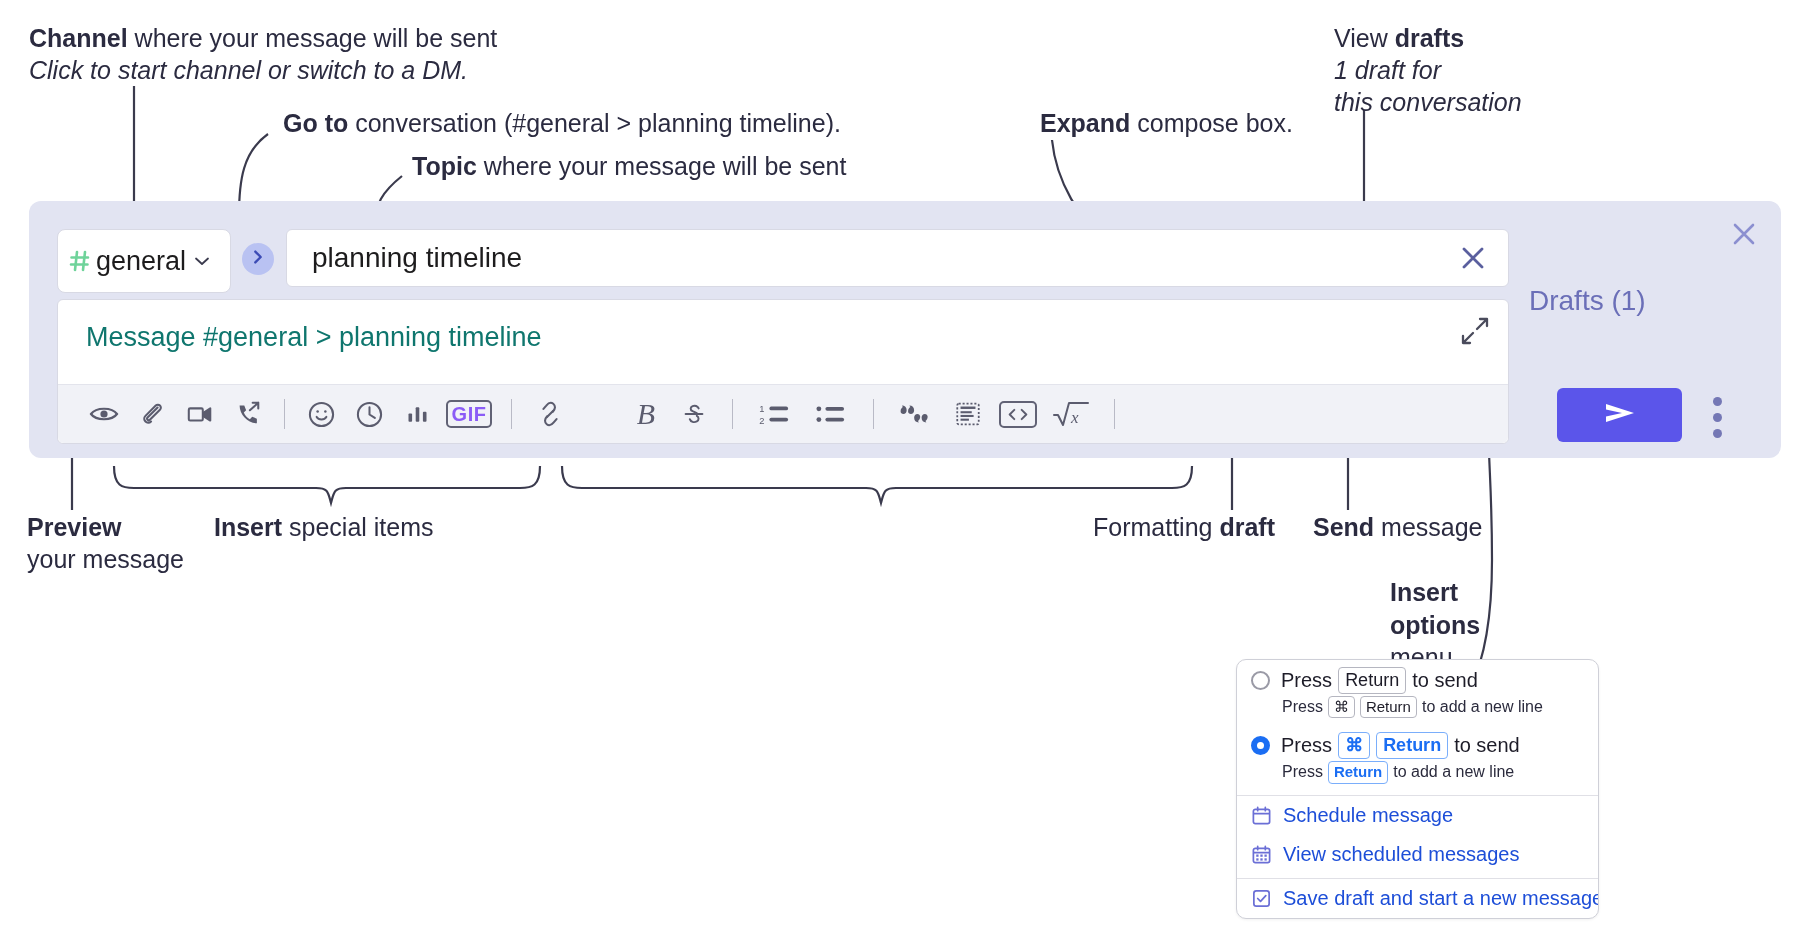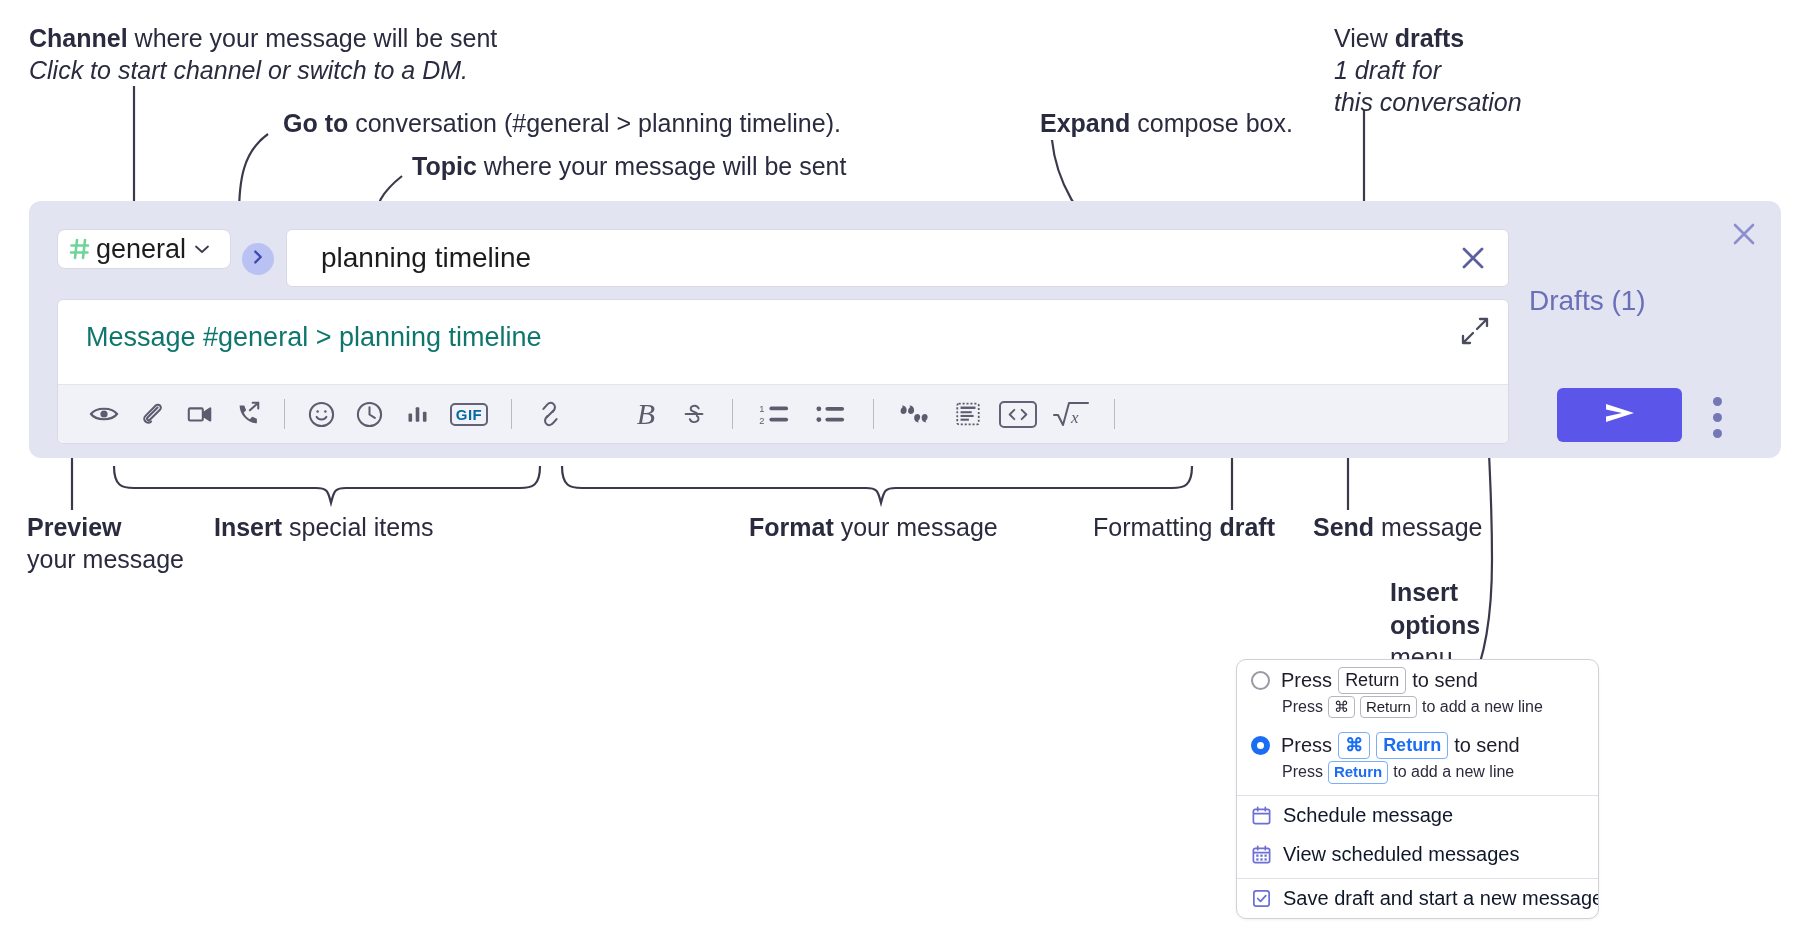--- a/index.html
+++ b/index.html
@@ -37,21 +37,21 @@
     background:#e2e4f2;
     border-radius:12px;
     box-sizing:border-box;
   }
   .compose-left{
     position:absolute;left:14px;top:14px;width:1480px;height:229px;
   }
   
   .channel-chip{
     position:absolute;left:14px;top:14px;
-    width:174px;height:40px;
+    width:174px;height:64px;
     background:#ffffff;
     border:1px solid #d8d9e4;
     border-radius:8px;
     display:flex;align-items:center;
     box-sizing:border-box;
     padding:0 10px;
   }
   .hash-icon{width:24px;height:24px;flex:0 0 auto;margin-right:4px;}
   .channel-name{
     font-size:27px;color:#1d1c1d;
@@ -69,23 +69,22 @@
   }
 
   
   .topic-field{
     position:absolute;left:243px;top:14px;
     width:1223px;height:58px;
     background:#fff;border:1px solid #d8d9e4;border-radius:6px;
     box-sizing:border-box;display:flex;align-items:center;
   }
   .topic-value{
-    font-size:28px;color:#1d1c1d;padding-left:17px;flex:1 1 auto;
-    font-family:"Liberation Sans", sans-serif;
-    margin-left:17px;
+    font-size:28px;color:#1d1c1d;padding-left:25px;flex:1 1 auto;
+    font-family:"Liberation Sans", sans-serif;
   }
   .topic-clear{width:34px;height:34px;margin-right:18px;flex:0 0 auto;}
 
   
   .msg-box{
     position:absolute;left:14px;top:84px;
     width:1452px;height:145px;
     background:#fff;
     border:1px solid #d8d9e4;
     border-radius:6px;
@@ -113,23 +112,23 @@
     display:flex;align-items:center;justify-content:center;
     flex:0 0 auto;
     color:#616275;
   }
   .tb-sep{
     width:1px;height:30px;background:#b9bac6;flex:0 0 auto;
     margin:0 12px;
   }
   .gif-box{
     border:2px solid #616275;border-radius:5px;
-    font-size:15px;font-weight:bold;letter-spacing:0.5px;
+    font-size:20px;font-weight:bold;letter-spacing:0.5px;
     padding:2px 4px;font-family:"Liberation Sans", sans-serif;
-    color:#0369a1;line-height:1;
+    color:#8b5cf6;line-height:1;
   }
   .code-box{
     border:2px solid #616275;border-radius:5px;
     padding:3px 5px;display:flex;align-items:center;justify-content:center;
   }
   .bold-g{font-size:30px;font-family:"Liberation Serif", serif;color:#5b5c6e;}
   .ital-g{font-size:30px;font-family:"Liberation Serif", serif;font-style:italic;color:#5b5c6e;}
   .help-g{font-size:30px;color:#5b5c6e;font-family:"Liberation Sans", sans-serif;}
 
   
@@ -179,21 +178,21 @@
   .key{
     border:1px solid #b5b6c0;border-radius:4px;
     padding:1px 6px;font-size:18px;color:#1d1c28;background:#fff;line-height:1.25;
     font-family:"Liberation Sans", sans-serif;display:inline-block;
   }
   .opt-sub .key{font-size:15px;padding:1px 5px;}
   .key.blue{border-color:#7aaefb;color:#1b6ef3;font-weight:bold;}
   .opt-divider{height:1px;background:#e0e0e6;margin:4px 0 0 0;}
   .menu-item{
     display:flex;align-items:center;gap:11px;
-    padding:8px 14px;font-size:20px;color:#0f172a;white-space:nowrap;
+    padding:8px 14px;font-size:20px;color:#1d4ed8;white-space:nowrap;
     font-family:"Liberation Sans", sans-serif;
   }
   .menu-ic{width:21px;height:21px;flex:0 0 auto;color:#6b6fd6;}
 </style>
 </head>
 <body>
 
 <div class="stage">
 
   <svg class="overlay" viewBox="0 0 1814 944">
@@ -261,23 +260,20 @@
 
   <div class="anno" style="left:214px;top:511px;">
     <b>Insert</b><span> special items</span>
   </div>
 
   <div class="anno" style="left:27px;top:511px;">
     <span class="ln"><b>Preview</b></span>
     <span class="ln"><span>your message</span></span>
   </div>
 
-  <div class="anno" style="left:749px;top:511px;">
-    <b>Format</b><span> your message</span>
-  </div>
 
   <div class="anno" style="left:1093px;top:511px;">
     <span>Formatting </span><b>draft</b>
   </div>
 
   <div class="anno" style="left:1313px;top:511px;">
     <b>Send</b><span> message</span>
   </div>
 
   <div class="anno" style="left:1390px;top:576px;line-height:1.3;">

